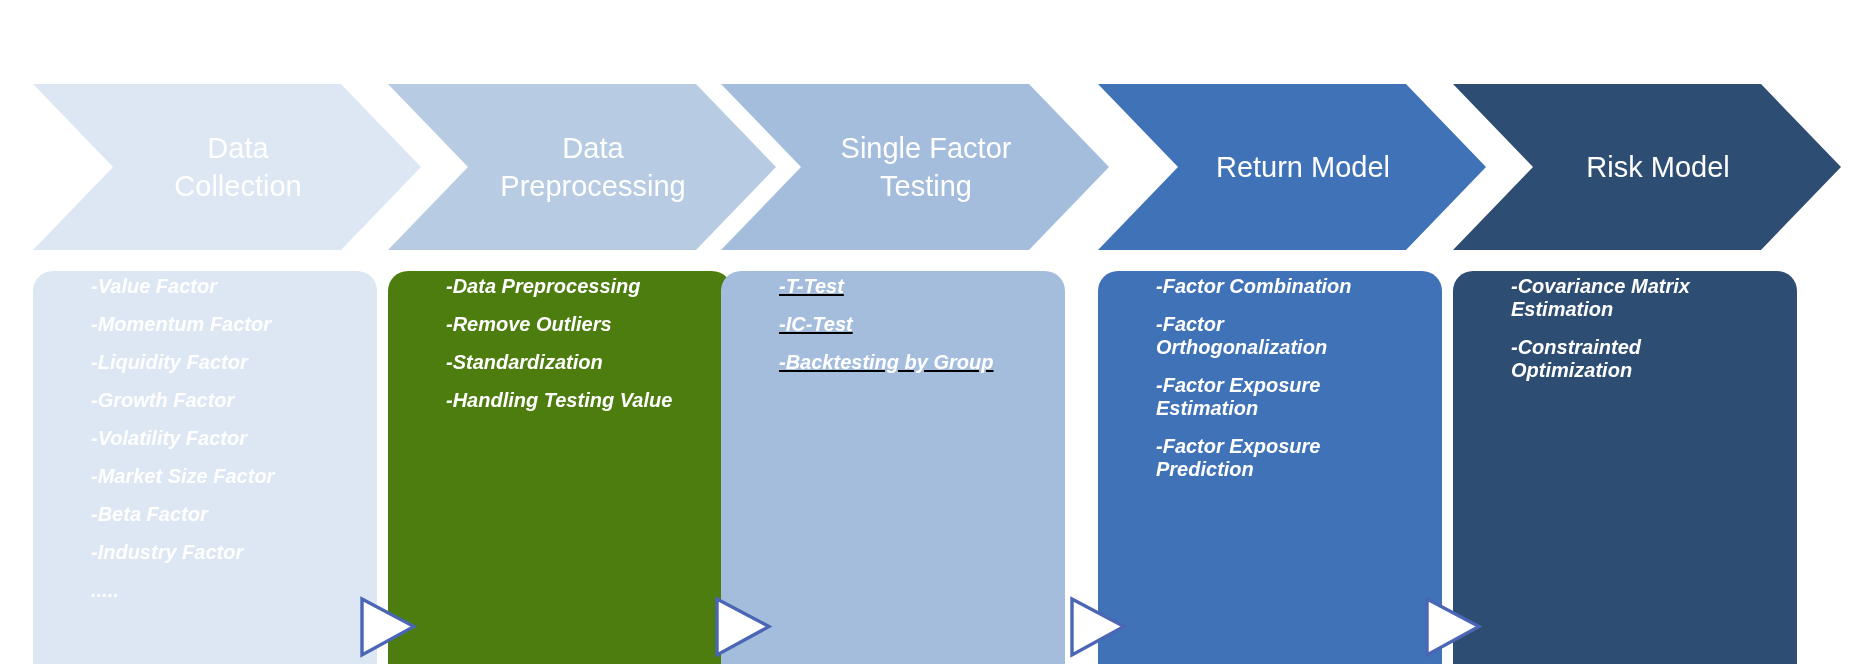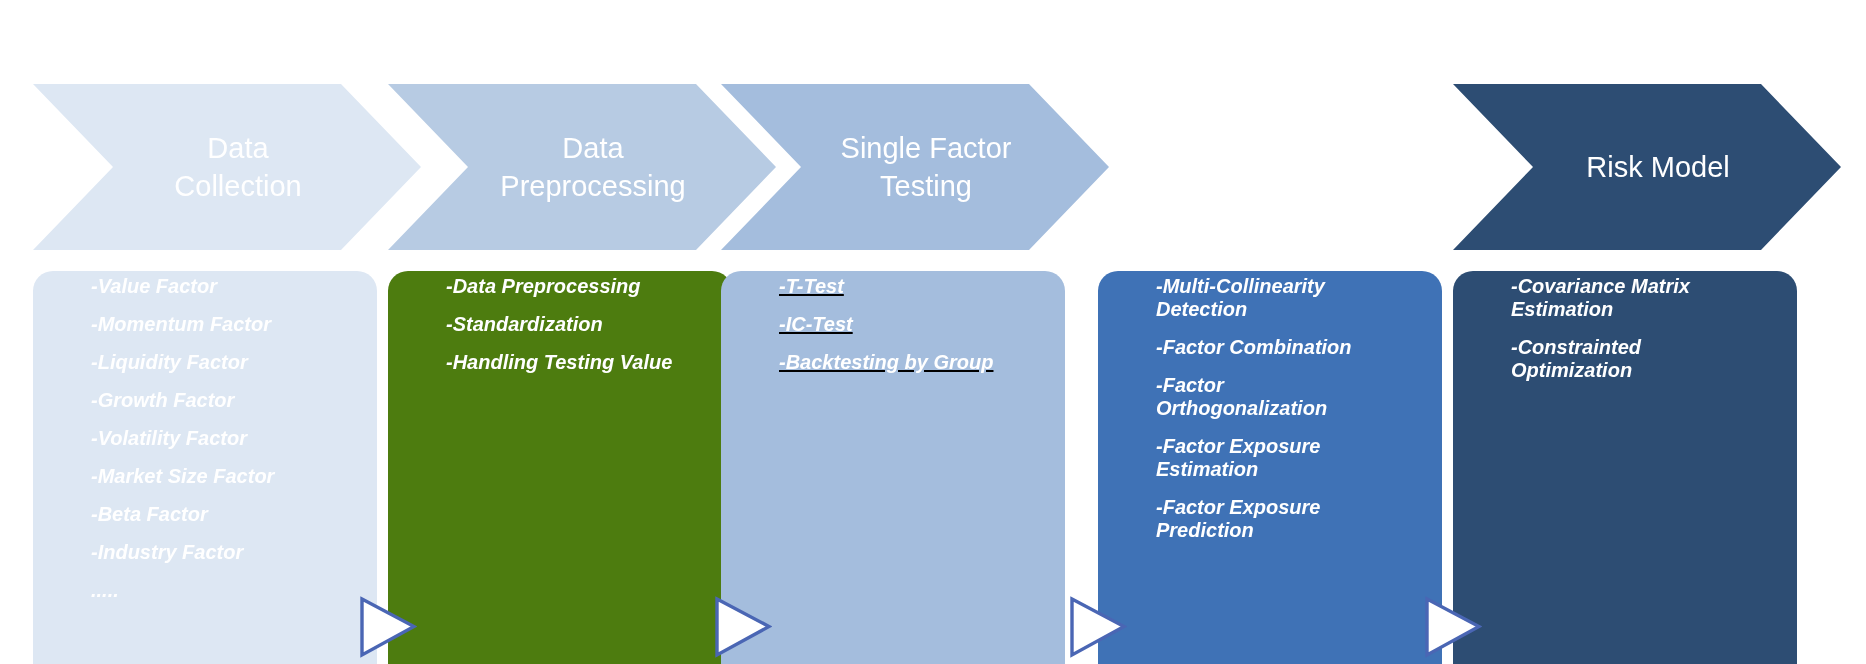--- a/index.html
+++ b/index.html
@@ -82,51 +82,53 @@
 Collection</div>
   </div>
   <div class="chevron stage-pos-1" style="background-color: rgb(183, 203, 227);">
     <div class="chevron-title">Data
 Preprocessing</div>
   </div>
   <div class="chevron stage-pos-2" style="background-color: rgb(164, 189, 221);">
     <div class="chevron-title">Single Factor
 Testing</div>
   </div>
+  <div class="chevron stage-pos-3" style="background-color: rgb(63, 114, 182);">
+    <div class="chevron-title">Return Model</div>
+  </div>
   <div class="chevron stage-pos-4" style="background-color: rgb(45, 77, 115);">
     <div class="chevron-title">Risk Model</div>
   </div>
 
   <div class="panel stage-pos-0" style="background-color: rgb(221, 231, 243);">
     <div class="panel-item">-Value Factor</div>
     <div class="panel-item">-Momentum Factor</div>
     <div class="panel-item">-Liquidity Factor</div>
     <div class="panel-item">-Growth Factor</div>
     <div class="panel-item">-Volatility Factor</div>
     <div class="panel-item">-Market Size Factor</div>
     <div class="panel-item">-Beta Factor</div>
     <div class="panel-item">-Industry Factor</div>
     <div class="panel-item">.....</div>
   </div>
 
   <div class="panel stage-pos-1" style="background-color: #4d7c0f;">
     <div class="panel-item">-Data Preprocessing</div>
+    <div class="panel-item">-Remove Outliers</div>
     <div class="panel-item">-Standardization</div>
     <div class="panel-item">-Handling Testing Value</div>
   </div>
 
   <div class="panel stage-pos-2" style="background-color: rgb(164, 189, 221); text-decoration: underline;">
     <div class="panel-item">-T-Test</div>
     <div class="panel-item">-IC-Test</div>
     <div class="panel-item">-Backtesting by Group</div>
   </div>
 
   <div class="panel stage-pos-3" style="background-color: rgb(63, 114, 182);">
-    <div class="panel-item">-Multi-Collinearity
-Detection</div>
     <div class="panel-item">-Factor Combination</div>
     <div class="panel-item">-Factor
 Orthogonalization</div>
     <div class="panel-item">-Factor Exposure
 Estimation</div>
     <div class="panel-item">-Factor Exposure
 Prediction</div>
   </div>
 
   <div class="panel stage-pos-4" style="background-color: rgb(45, 77, 115);">

